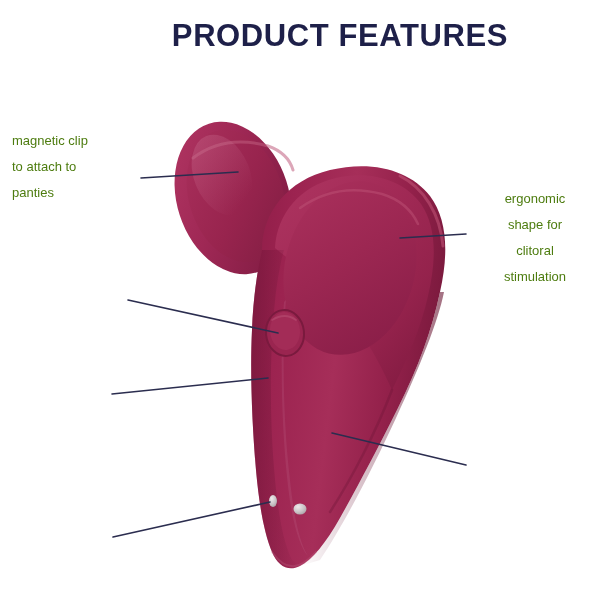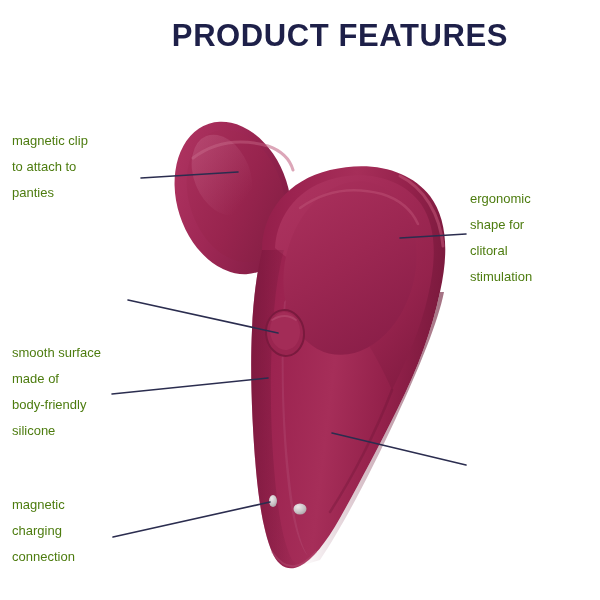--- a/index.html
+++ b/index.html
@@ -31,21 +31,21 @@
   }
   .callout {
     position: absolute;
     color: #4d7c0f;
     font-size: 13px;
     line-height: 26px;
     font-family: "Liberation Sans", sans-serif;
     white-space: pre-line;
   }
   .callout-left  { text-align: left; }
-  .callout-right { text-align: left; }
+  .callout-right { text-align: center; }
 
   #cl-clip      { left: 12px;  top: 128px; width: 175px; }
   #cl-control   { left: 12px;  top: 250px; width: 175px; }
   #cl-smooth    { left: 12px;  top: 340px; width: 200px; }
   #cl-charging  { left: 12px;  top: 492px; width: 185px; }
   #cl-ergonomic { left: 470px; top: 186px; width: 130px; }
   #cl-connect   { left: 470px; top: 372px; width: 130px; }
 
   svg.layer {
     position: absolute;
@@ -210,28 +210,21 @@
       <line x1="400" y1="238" x2="466" y2="234"></line>
       <line x1="332" y1="433" x2="466" y2="465"></line>
     </g>
   </svg>
 
   <div class="callout callout-left" id="cl-clip">magnetic clip
 to attach to
 panties</div>
 
 
-  <div class="callout callout-left" id="cl-smooth">smooth surface
-made of
-body-friendly
-silicone</div>
-
-  <div class="callout callout-left" id="cl-charging">magnetic
-charging
-connection</div>
+
 
   <div class="callout callout-right" id="cl-ergonomic">ergonomic
 shape for
 clitoral
 stimulation</div>
 
 
 </div>
 
 </body></html>

